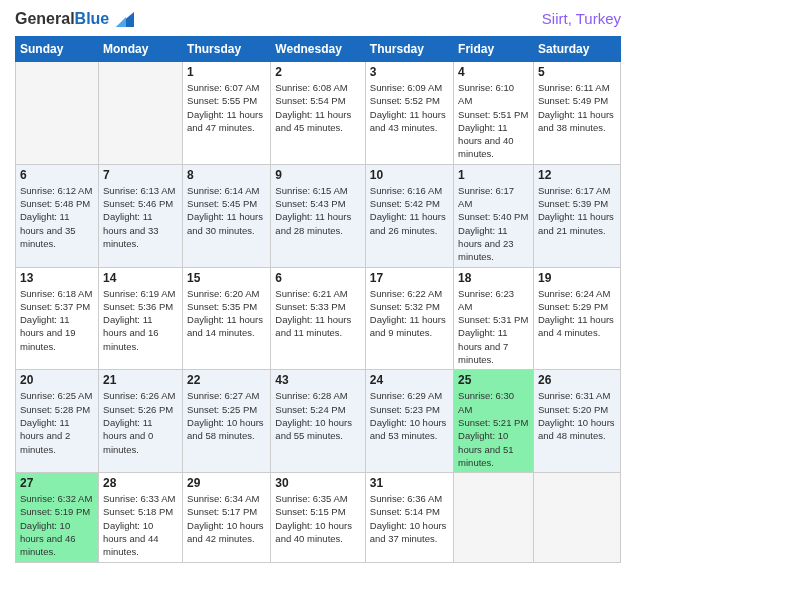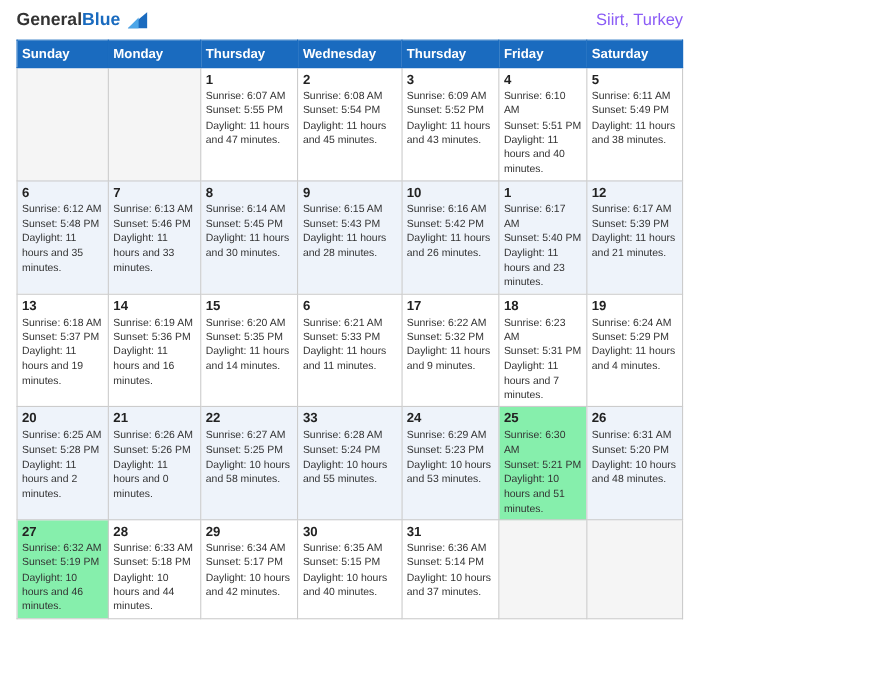--- a/index.html
+++ b/index.html
@@ -167,21 +167,21 @@
           </td>
           <td style="background-color: rgb(238, 243, 250);">
             <div class="day-number">21</div>
             <div class="day-info">Sunrise: 6:26 AM<br>Sunset: 5:26 PM<br>Daylight: 11 hours and 0 minutes.</div>
           </td>
           <td style="background-color: rgb(238, 243, 250); margin-left: 43px;">
             <div class="day-number">22</div>
             <div class="day-info">Sunrise: 6:27 AM<br>Sunset: 5:25 PM<br>Daylight: 10 hours and 58 minutes.</div>
           </td>
           <td style="background-color: rgb(238, 243, 250);">
-            <div class="day-number">33</div>
+            <div class="day-number">43</div>
             <div class="day-info">Sunrise: 6:28 AM<br>Sunset: 5:24 PM<br>Daylight: 10 hours and 55 minutes.</div>
           </td>
           <td style="background-color: rgb(238, 243, 250);">
             <div class="day-number">24</div>
             <div class="day-info">Sunrise: 6:29 AM<br>Sunset: 5:23 PM<br>Daylight: 10 hours and 53 minutes.</div>
           </td>
           <td style="background-color: #86efac;">
             <div class="day-number">25</div>
             <div class="day-info">Sunrise: 6:30 AM<br>Sunset: 5:21 PM<br>Daylight: 10 hours and 51 minutes.</div>
           </td>

